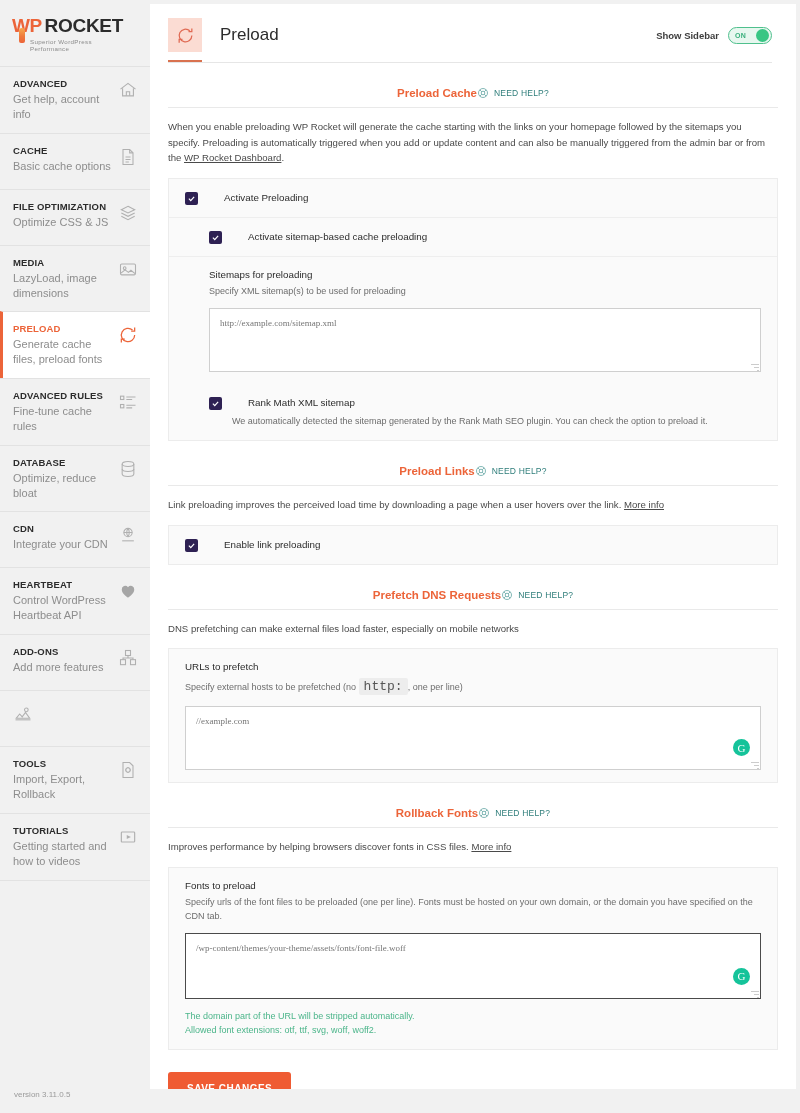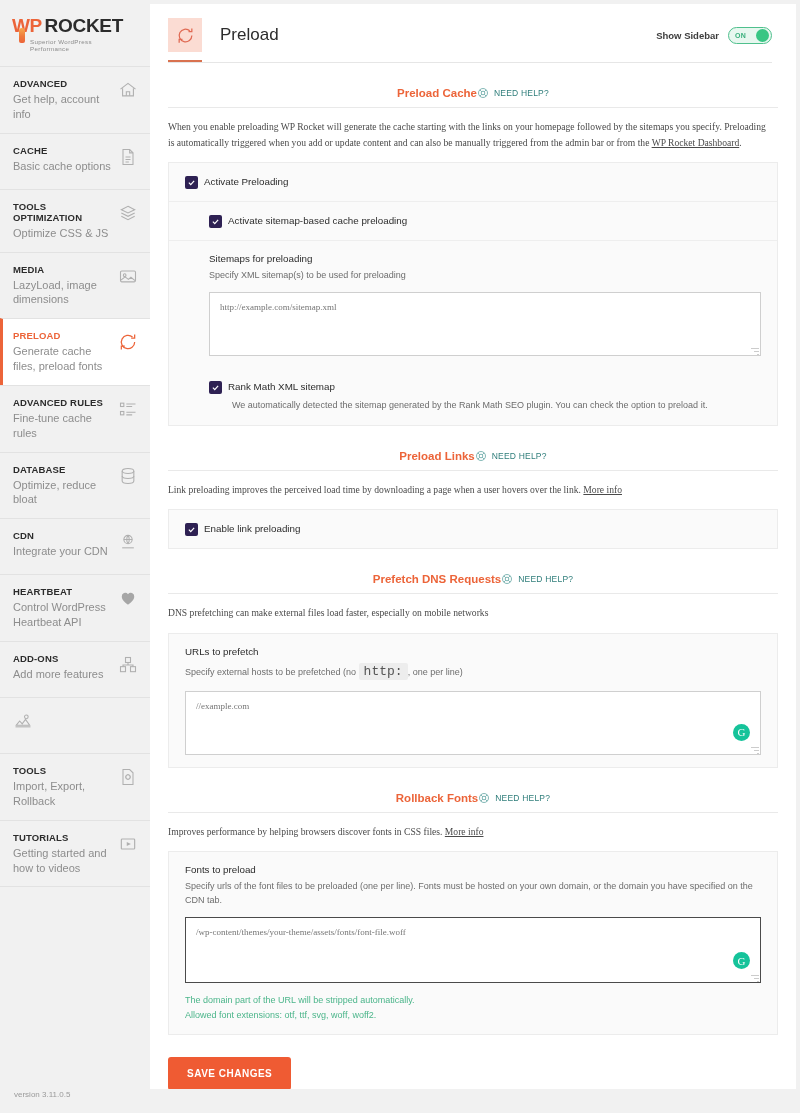--- a/index.html
+++ b/index.html
@@ -89,31 +89,31 @@
   
   .section { padding-top: 24px; }
   .section-head { display: flex; align-items: center; justify-content: center; padding-bottom: 8px; }
   .section-title { font-size: 11.5px; font-weight: bold; color: #ec6439; }
   .need-help { display: flex; align-items: center; gap: 5px; cursor: pointer; }
   .need-help svg { width: 12px; height: 12px; }
   .need-help-text { font-size: 8.5px; font-weight: normal; color: #2e7d7a; letter-spacing: .2px; }
   .section-rule { height: 1px; background: #e9e9e9; }
   .section-desc {
     font-size: 9.6px; color: #4a4a4a; line-height: 1.62;
-    padding: 11px 0 12px 0; max-width: 605px; font-family: Liberation Serif, serif;
+    padding: 11px 0 12px 0; max-width: 605px;
   }
   .section-desc a { color: #4a4a4a; text-decoration: underline; }
 
   .panel { background: #fafafa; border: 1px solid #ececec; }
   .panel-row { padding: 12px 16px; border-bottom: 1px solid #eeeeee; }
   .panel-row:last-child { border-bottom: none; }
   .panel-row.indent { padding-left: 40px; }
   .panel-row.plain { border-bottom: none; }
 
-  .cb-line { display: flex; align-items: flex-start; gap: 6px; }
+  .cb-line { display: flex; align-items: flex-start; gap: 26px; }
   .checkbox {
     width: 13px; height: 13px; flex: 0 0 13px; border-radius: 2px;
     background: #2e2153; display: flex; align-items: center; justify-content: center;
     margin-top: 1px; cursor: pointer;
   }
   .checkbox svg { width: 9px; height: 9px; }
   .cb-label { font-size: 9.8px; color: #2c2c2c; line-height: 1.4; }
   .cb-sub { font-size: 9px; color: #6d6d6d; line-height: 1.5; margin-top: 5px; padding-left: 23px; }
 
   .field-label { font-size: 9.8px; color: #2c2c2c; margin-bottom: 5px; }
@@ -194,21 +194,21 @@
           <svg viewBox="0 0 24 24" fill="none" stroke="#9b9b9b" stroke-width="1.3">
               <path d="M6 3h8l4 4v14H6z"></path>
               <path d="M14 3v4h4"></path>
               <path d="M9 12h6M9 15h6M9 18h4"></path>
             </svg>
         </span>
       </div>
 
       <div class="nav-item">
         <div class="nav-text">
-          <span class="nav-title">TOOLS OPTIMIZATION</span>
+          <span class="nav-title">FILE OPTIMIZATION</span>
           <span class="nav-desc">Optimize CSS &amp; JS</span>
         </div>
         <span class="nav-icon">
           <svg viewBox="0 0 24 24" fill="none" stroke="#9b9b9b" stroke-width="1.3">
               <path d="M12 4l8 4-8 4-8-4z"></path>
               <path d="M4 12l8 4 8-4"></path>
               <path d="M4 16l8 4 8-4"></path>
             </svg>
         </span>
       </div>

